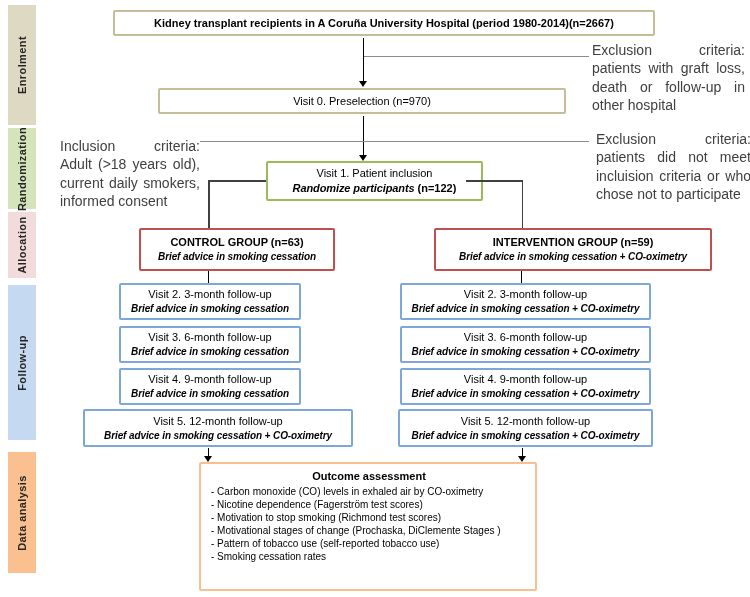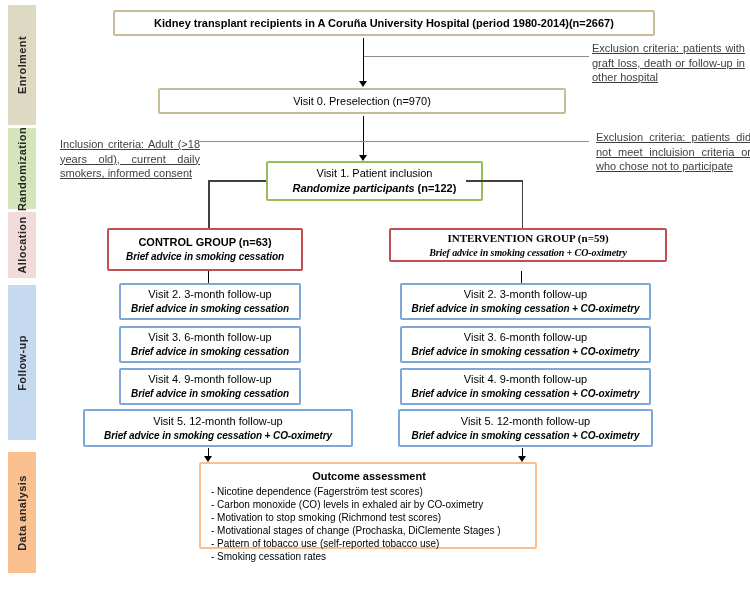--- a/index.html
+++ b/index.html
@@ -33,55 +33,55 @@
   .st-data        { top: 452px; height: 121px; background: var(--orange-fill); }
 
   
   .box {
     position: absolute; box-sizing: border-box; background: #fff;
     display: flex; flex-direction: column; align-items: center; justify-content: center;
     text-align: center; border-radius: 2px; line-height: 1.35;
   }
   .b-tan    { border: 2px solid var(--tan-border); }
   .b-green  { border: 2px solid var(--green-border); }
-  .b-red    { border: 2px solid var(--red-border); }
+  .b-red    { border: 2px solid var(--red-border); margin-left: 32px; }
   .b-blue   { border: 2px solid var(--blue-border); }
   .b-orange { border: 2px solid var(--orange-border); }
 
   .t1  { font-size: 11px; color: #000; white-space: nowrap; }
   .t1b { font-size: 11px; font-weight: bold; color: #000; white-space: nowrap; }
   .t2  { font-size: 10px; font-weight: bold; font-style: italic; color: #000;
          white-space: nowrap; letter-spacing: -0.1px; }
 
   .bx-top      { left: 113px; top: 10px;  width: 542px; height: 26px; font-weight: bold; }
   .bx-visit0   { left: 158px; top: 88px;  width: 408px; height: 26px; }
   .bx-visit1   { left: 266px; top: 161px; width: 217px; height: 40px; }
   .bx-control  { left: 107px; top: 228px; width: 196px; height: 43px; }
-  .bx-interv   { left: 389px; top: 228px; width: 278px; height: 34px; font-family: Liberation Serif, serif; }
+  .bx-interv   { left: 402px; top: 228px; width: 278px; height: 43px; }
   .bx-lv2 { left: 119px; top: 283px; width: 182px; height: 37px; }
   .bx-lv3 { left: 119px; top: 326px; width: 182px; height: 37px; }
   .bx-lv4 { left: 119px; top: 368px; width: 182px; height: 37px; }
   .bx-lv5 { left: 83px;  top: 409px; width: 270px; height: 38px; }
   .bx-rv2 { left: 400px; top: 283px; width: 251px; height: 37px; }
   .bx-rv3 { left: 400px; top: 326px; width: 251px; height: 37px; }
   .bx-rv4 { left: 400px; top: 368px; width: 251px; height: 37px; }
   .bx-rv5 { left: 398px; top: 409px; width: 255px; height: 38px; }
 
   .bx-outcome {
-    left: 199px; top: 462px; width: 338px; height: 87px;
+    left: 199px; top: 462px; width: 338px; height: 129px;
     align-items: stretch; justify-content: flex-start; padding: 5px 8px 4px 10px;
   }
   .bx-outcome .oc-title { font-size: 11px; font-weight: bold; text-align: center; color: #000; margin-bottom: 1px; }
   .bx-outcome ul { list-style: none; margin: 0; padding: 0; text-align: left; }
   .bx-outcome li { font-size: 10px; color: #000; line-height: 1.3; white-space: nowrap; }
 
   
   .note {
-    position: absolute; font-size: 11px; color: var(--text-annotation);
-    text-align: justify; line-height: 1.32; text-decoration: underline;
+    position: absolute; font-size: 14px; color: var(--text-annotation);
+    text-align: justify; line-height: 1.32;
   }
   .note-excl1 { left: 592px; top: 41px;  width: 153px; }
   .note-incl  { left: 60px;  top: 137px; width: 140px; }
   .note-excl2 { left: 596px; top: 130px; width: 155px; }
 
   
   .hline { position: absolute; height: 1px; background: var(--line-gray); }
   .vline { position: absolute; width: 1.5px; background: var(--bracket); }
   .bline-h { position: absolute; height: 1.5px; background: var(--bracket); }
   .varrow { position: absolute; width: 9px; }
@@ -162,22 +162,22 @@
     <span class="t2">Brief advice in smoking cessation + CO-oximetry</span>
   </div>
   <div class="box b-blue bx-rv5">
     <span class="t1">Visit 5. 12-month follow-up</span>
     <span class="t2">Brief advice in smoking cessation + CO-oximetry</span>
   </div>
 
   <div class="box b-orange bx-outcome">
     <div class="oc-title">Outcome assessment</div>
     <ul>
+      <li>- Carbon monoxide (CO) levels in exhaled air by CO-oximetry</li>
       <li>- Nicotine dependence (Fagerström test scores)</li>
-      <li>- Carbon monoxide (CO) levels in exhaled air by CO-oximetry</li>
       <li>- Motivation to stop smoking (Richmond test scores)</li>
       <li>- Motivational stages of change (Prochaska, DiClemente Stages )</li>
       <li>- Pattern of tobacco use (self-reported tobacco use)</li>
       <li>- Smoking cessation rates</li>
     </ul>
   </div>
 
   <div class="note note-excl1">Exclusion criteria: patients with graft loss, death  or follow-up in other hospital</div>
   <div class="note note-incl">Inclusion criteria: Adult (&gt;18 years old), current daily smokers, informed consent</div>
   <div class="note note-excl2">Exclusion criteria: patients did not meet incluision criteria or who chose not to participate</div>

